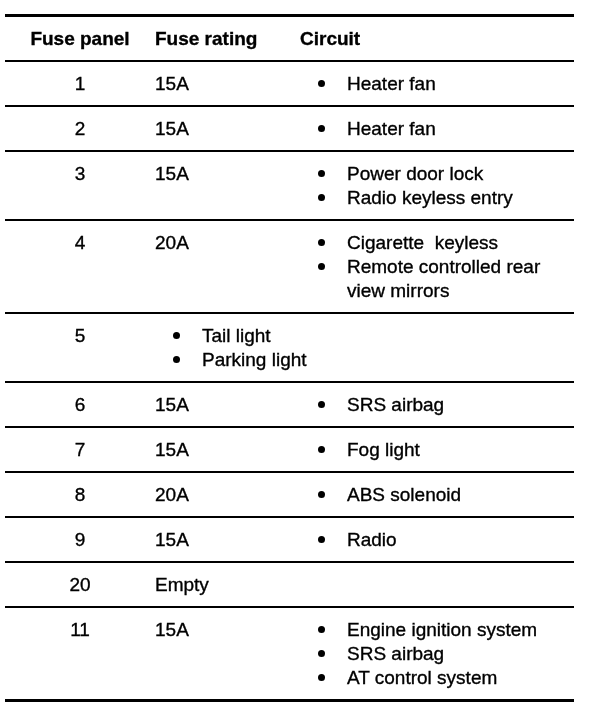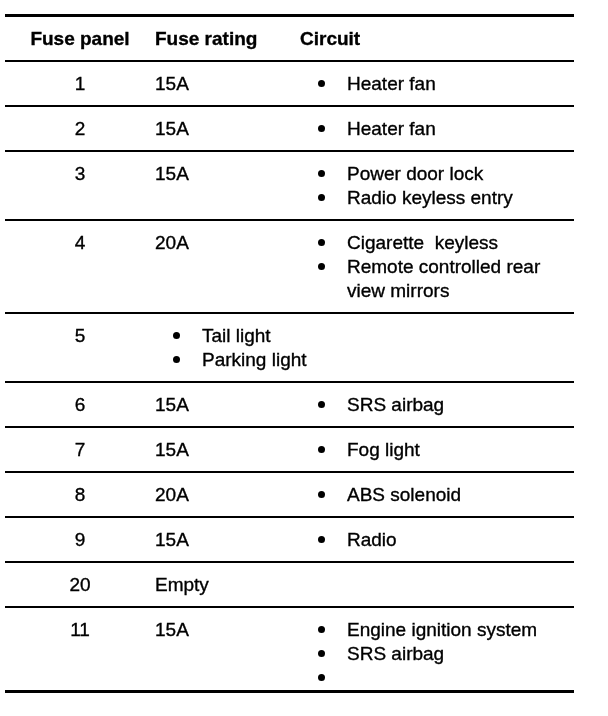--- a/index.html
+++ b/index.html
@@ -173,17 +173,18 @@
       <div class="circuit-item">
         <span class="bullet"></span>
         <span class="circuit-text">Engine ignition system</span>
       </div>
       <div class="circuit-item">
         <span class="bullet"></span>
         <span class="circuit-text">SRS airbag</span>
       </div>
       <div class="circuit-item">
         <span class="bullet"></span>
+        <span class="circuit-text">AT control system</span>
       </div>
     </div>
   </div>
 
 </div>
 
 </body></html>

